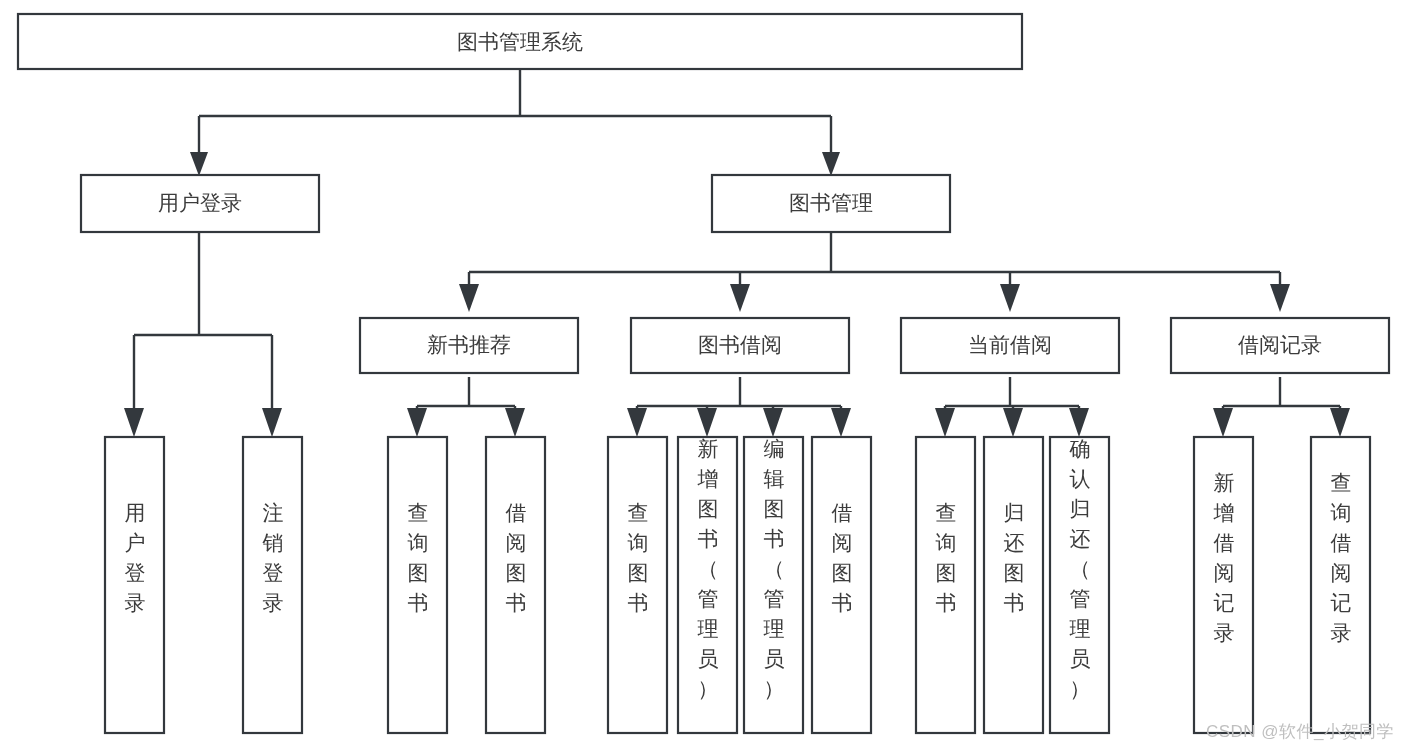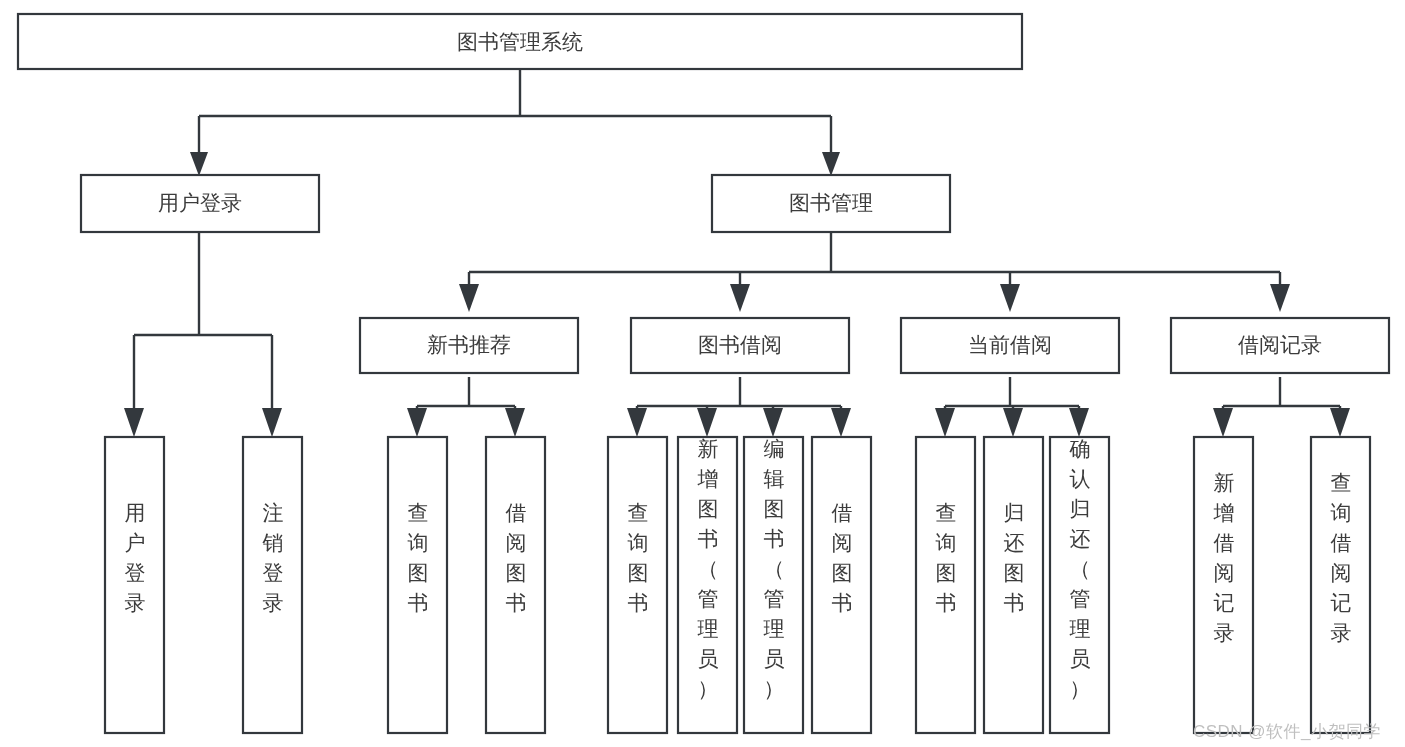--- a/index.html
+++ b/index.html
@@ -50,21 +50,21 @@
     stroke-width: 2.4;
     fill: none;
     stroke-linecap: butt;
   }
   .arrow-head {
     fill: #33383d;
     stroke: none;
   }
   .watermark {
     position: absolute;
-    right: 24px;
+    right: 11px;
     bottom: 4px;
     font-family: "Liberation Sans", "DejaVu Sans", sans-serif;
     font-size: 17px;
     color: #bfbfbf;
     letter-spacing: 0.5px;
     white-space: nowrap;
     user-select: none;
   }
 </style>
 </head>

